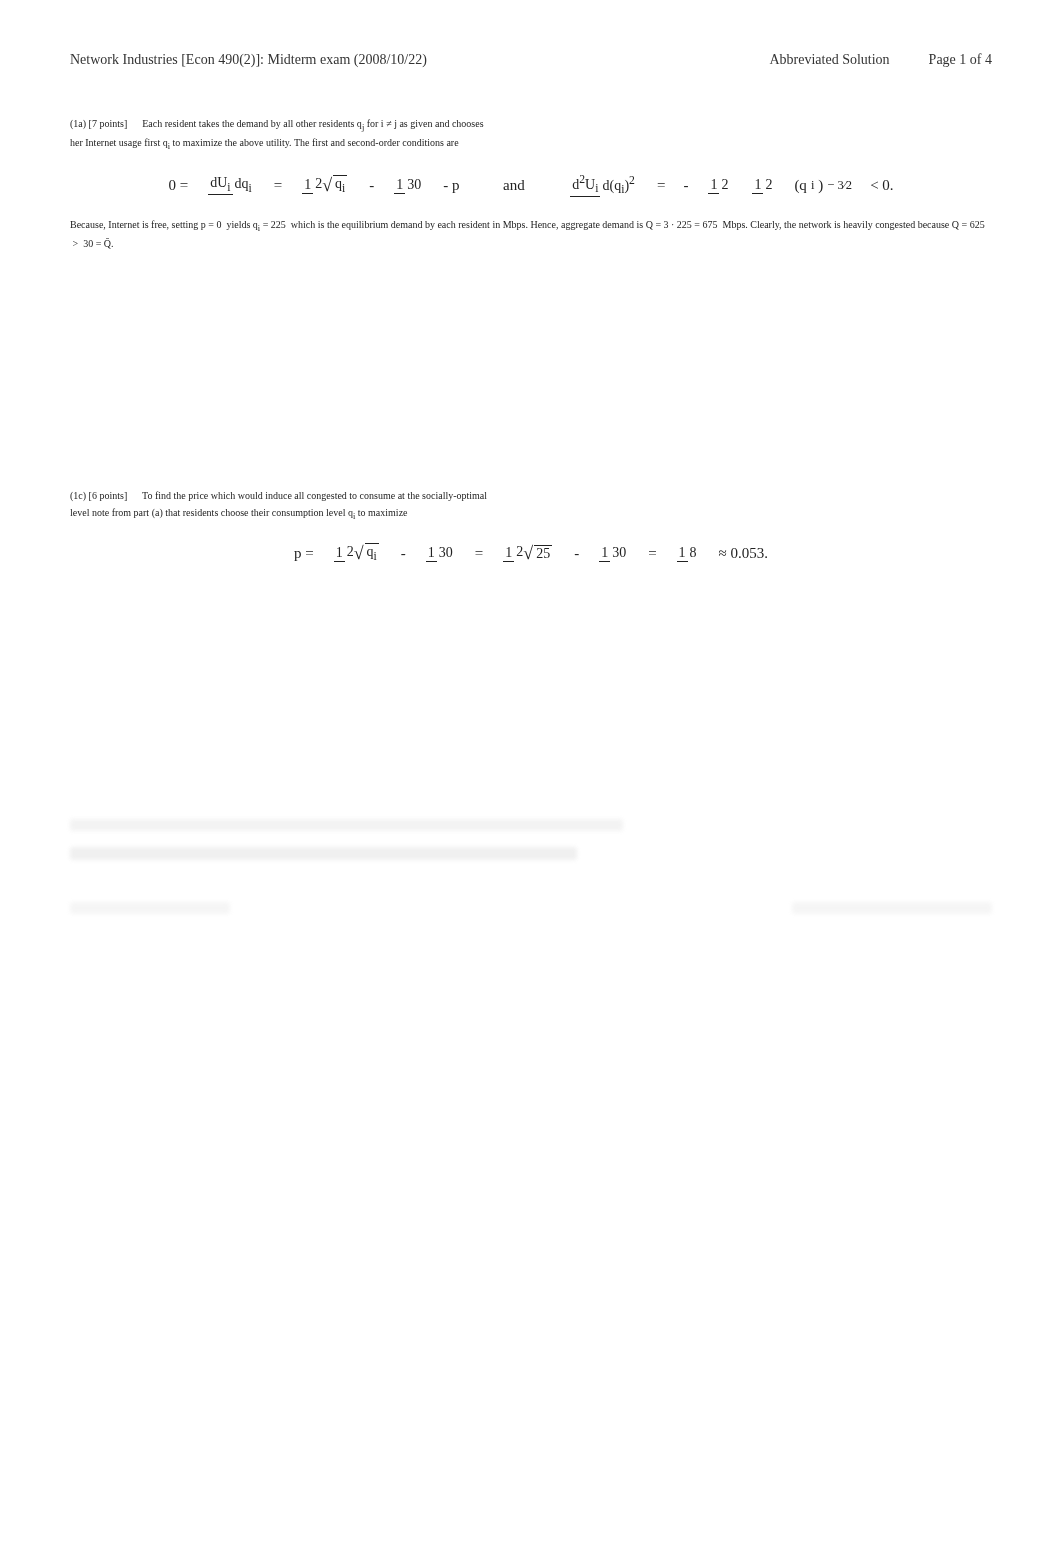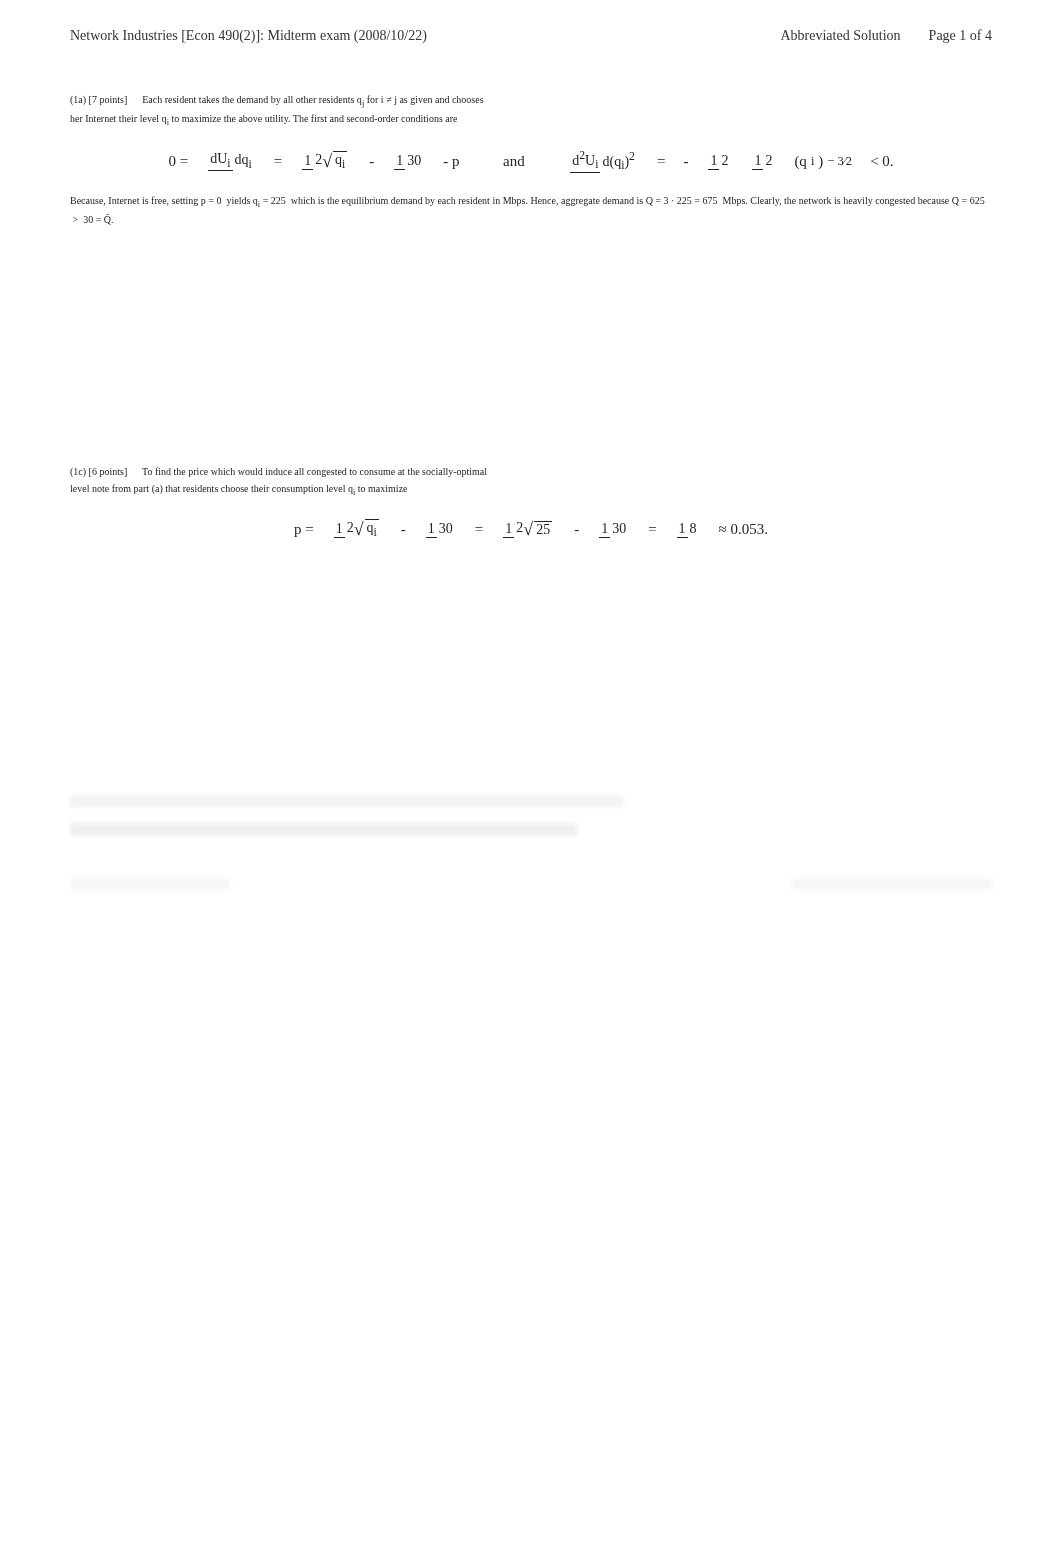--- a/index.html
+++ b/index.html
@@ -7,37 +7,37 @@
       background: #fff;
       font-family: "Times New Roman", Times, serif;
       font-size: 15px;
       color: #222;
       width: 1062px;
       min-height: 1561px;
     }
     .page {
       width: 1062px;
       min-height: 1561px;
-      padding: 28px 70px 60px 70px;
+      padding: 52px 70px 60px 70px;
       position: relative;
     }
     .header {
       display: flex;
       justify-content: space-between;
       align-items: baseline;
       margin-bottom: 48px;
       font-size: 14px;
       color: #333;
     }
     .header-left {
       flex: 1;
     }
     .header-right {
       display: flex;
-      gap: 28px;
+      gap: 39px;
     }
     .section {
       margin-bottom: 36px;
     }
     .math-block {
       display: flex;
       justify-content: center;
       align-items: center;
       margin: 20px 0 20px 0;
       font-size: 15px;
@@ -127,21 +127,21 @@
       <span>Page 1 of 4</span>
     </div>
   </div>
 
   <div class="section">
     <div class="paragraph">
       <span>(1a) [7 points]</span>
       &nbsp;&nbsp;&nbsp;&nbsp;
       <span>Each resident takes the demand by all other residents q</span><sub>j</sub><span> for i ≠ j as given and chooses</span>
       <br>
-      <span>her Internet their level q</span><sub>i</sub><span> to maximize the above utility. The first and second-order conditions are</span>
+      <span>her Internet usage first q</span><sub>i</sub><span> to maximize the above utility. The first and second-order conditions are</span>
     </div>
 
     <div class="math-block">
       
       <span class="math-expr">0 =</span>
       <span class="math-frac">
         <span class="num">dU<sub>i</sub></span>
         <span class="den">dq<sub>i</sub></span>
       </span>
       <span class="math-expr">=</span>

